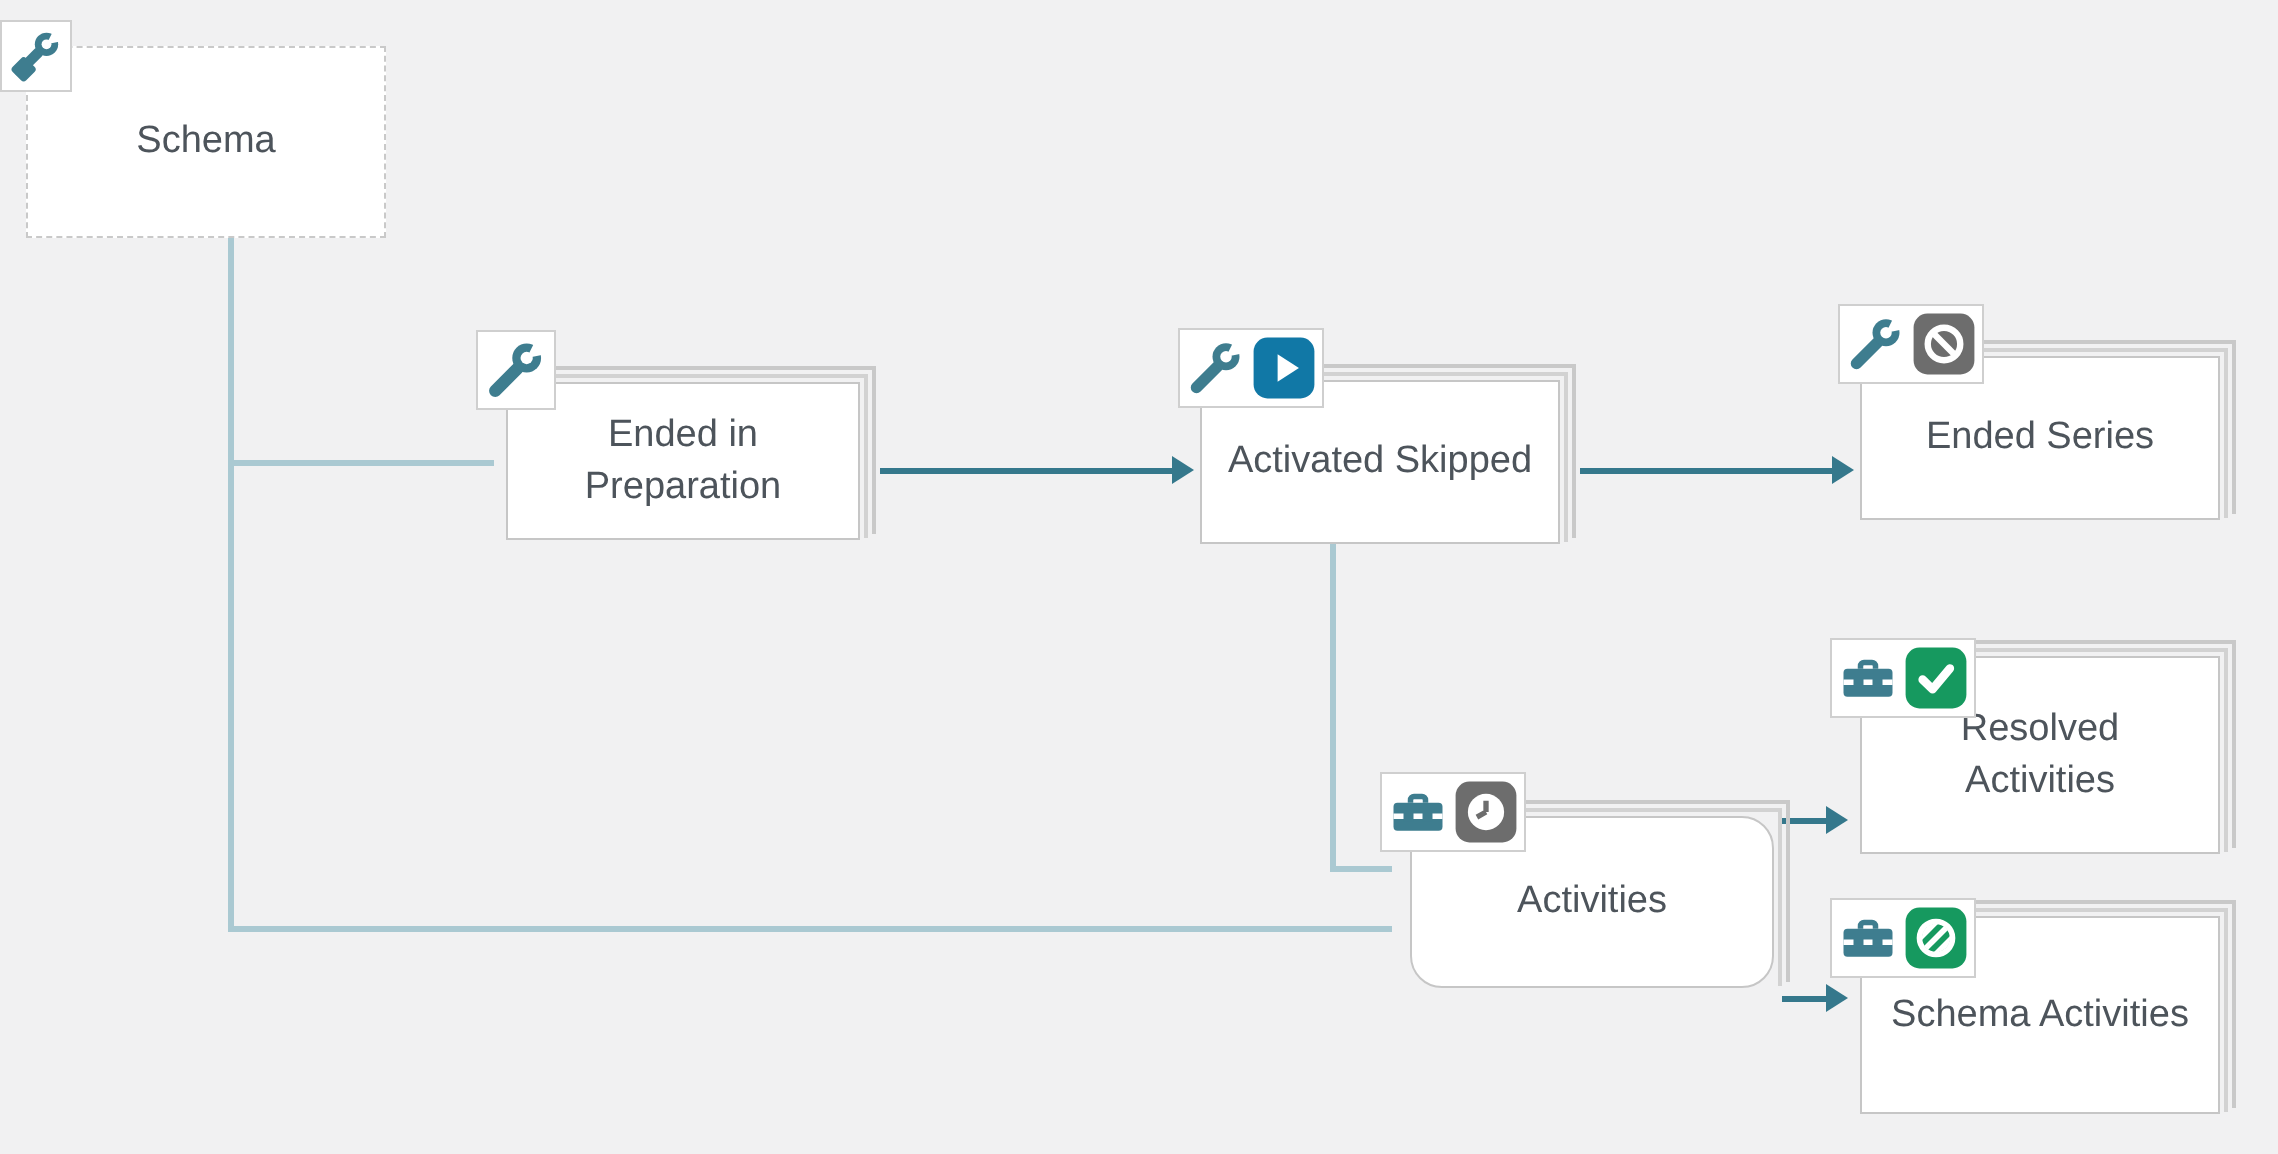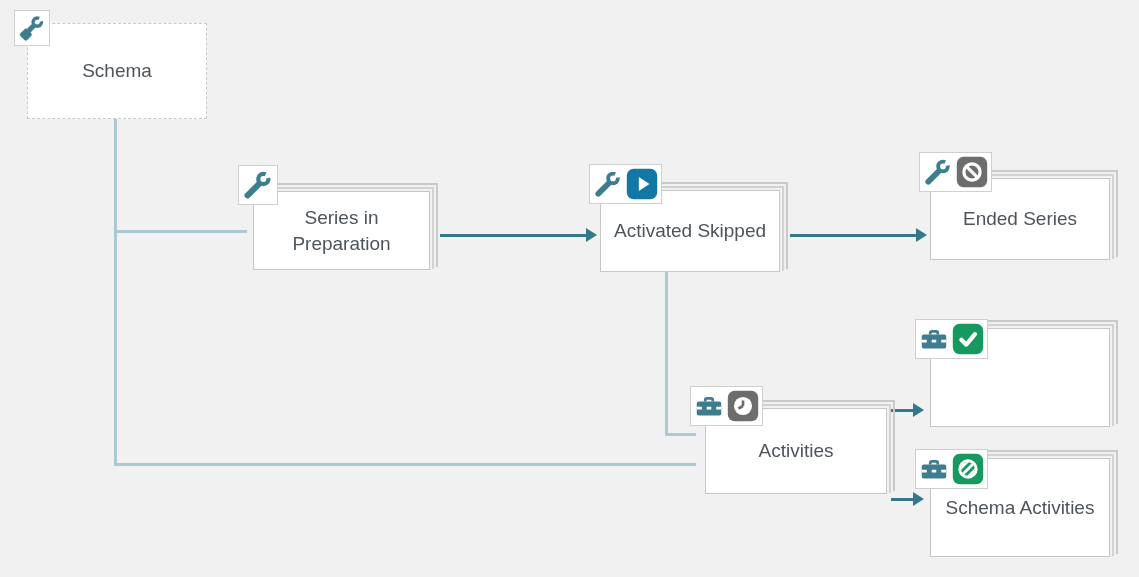--- a/index.html
+++ b/index.html
@@ -42,21 +42,21 @@
 
   <div class="shaft" style="left:790px;top:234px;width:127px;"></div>
   <div class="ahead" style="left:916px;top:228px;"></div>
 
   <div class="shaft" style="left:891px;top:409px;width:23px;"></div>
   <div class="ahead" style="left:913px;top:403px;"></div>
 
   <div class="shaft" style="left:891px;top:498px;width:23px;"></div>
   <div class="ahead" style="left:913px;top:492px;"></div>
 
-  <div class="node dashed" style="left:27px;top:23px;width:178px;height:94px;">
+  <div class="node dashed" style="left:13px;top:23px;width:178px;height:94px;">
     <div class="badge" style="left:-14px;top:-14px;">
       <svg width="28" height="28" viewBox="0 0 24 24">
         <rect x="2.6" y="13.6" width="8.2" height="8.2" rx="1.6" fill="#3e7d8f" transform="rotate(-45 6.7 17.7)"></rect>
         <line x1="5" y1="18.5" x2="13" y2="10.5" stroke="#3e7d8f" stroke-width="4.4" stroke-linecap="round"></line>
         <circle cx="16.5" cy="7" r="5" fill="#3e7d8f"></circle>
         <polygon points="16.5,7 21,-2 26,5" fill="#fff"></polygon>
         <circle cx="16.5" cy="7" r="2.1" fill="#fff"></circle>
       </svg>
     </div>
     <span class="label">Schema</span>
@@ -66,21 +66,21 @@
     <i class="layer l1"></i>
     <i class="layer l2"></i>
     <div class="badge" style="left:-16px;top:-27px;">
       <svg width="32" height="32" viewBox="0 0 24 24">
         <line x1="4.2" y1="19.8" x2="12.6" y2="11.4" stroke="#3e7d8f" stroke-width="4.6" stroke-linecap="round"></line>
         <circle cx="16" cy="7.5" r="5.4" fill="#3e7d8f"></circle>
         <polygon points="16,7.5 20.5,-1.5 26,5.5" fill="#fff"></polygon>
         <circle cx="16" cy="7.5" r="2.3" fill="#fff"></circle>
       </svg>
     </div>
-    <span class="label" style="max-width:150px;">Series in Preparation</span>
+    <span class="label" style="max-width:150px;">Ended in Preparation</span>
   </div>
 
   <div class="node" style="left:600px;top:190px;width:178px;height:80px;">
     <i class="layer l1"></i>
     <i class="layer l2"></i>
     <div class="badge" style="left:-12px;top:-27px;">
       <svg width="30" height="30" viewBox="0 0 24 24">
         <line x1="4.2" y1="19.8" x2="12.6" y2="11.4" stroke="#3e7d8f" stroke-width="4.6" stroke-linecap="round"></line>
         <circle cx="16" cy="7.5" r="5.4" fill="#3e7d8f"></circle>
         <polygon points="16,7.5 20.5,-1.5 26,5.5" fill="#fff"></polygon>
@@ -106,21 +106,21 @@
       </svg>
       <svg width="32" height="32" viewBox="0 0 24 24">
         <rect x="0.6" y="0.6" width="22.8" height="22.8" rx="5.2" fill="#6d6d6d"></rect>
         <circle cx="12" cy="12" r="6.1" fill="none" stroke="#fff" stroke-width="2.4"></circle>
         <line x1="7.9" y1="7.9" x2="16.1" y2="16.1" stroke="#fff" stroke-width="2.4"></line>
       </svg>
     </div>
     <span class="label">Ended Series</span>
   </div>
 
-  <div class="node" style="left:705px;top:408px;width:180px;height:84px;">
+  <div class="node" style="left:705px;top:408px;width:180px;height:84px;border-radius:16px;">
     <i class="layer l1"></i>
     <i class="layer l2"></i>
     <div class="badge" style="left:-16px;top:-23px;">
       <svg width="30" height="30" viewBox="0 0 24 24">
         <path d="M9 8.3 V7.2 A1.4 1.4 0 0 1 10.4 5.8 h3.2 A1.4 1.4 0 0 1 15 7.2 V8.3" fill="none" stroke="#3e7d8f" stroke-width="2.2"></path>
         <rect x="2.2" y="8.3" width="19.6" height="11.2" rx="1.6" fill="#3e7d8f"></rect>
         <rect x="2.2" y="12.6" width="19.6" height="2.2" fill="#fff"></rect>
         <rect x="6.2" y="11.6" width="4" height="4.2" rx="0.6" fill="#3e7d8f"></rect>
         <rect x="13.8" y="11.6" width="4" height="4.2" rx="0.6" fill="#3e7d8f"></rect>
       </svg>
@@ -142,20 +142,21 @@
         <rect x="2.2" y="8.3" width="19.6" height="11.2" rx="1.6" fill="#3e7d8f"></rect>
         <rect x="2.2" y="12.6" width="19.6" height="2.2" fill="#fff"></rect>
         <rect x="6.2" y="11.6" width="4" height="4.2" rx="0.6" fill="#3e7d8f"></rect>
         <rect x="13.8" y="11.6" width="4" height="4.2" rx="0.6" fill="#3e7d8f"></rect>
       </svg>
       <svg width="32" height="32" viewBox="0 0 24 24">
         <rect x="0.6" y="0.6" width="22.8" height="22.8" rx="5.2" fill="#16995f"></rect>
         <path d="M7 12.6 L10.7 16.2 L17.2 8.4" fill="none" stroke="#fff" stroke-width="3.2" stroke-linecap="round" stroke-linejoin="round"></path>
       </svg>
     </div>
+    <span class="label" style="max-width:130px;">Resolved Activities</span>
   </div>
 
   <div class="node" style="left:930px;top:458px;width:178px;height:97px;">
     <i class="layer l1"></i>
     <i class="layer l2"></i>
     <div class="badge" style="left:-16px;top:-10px;">
       <svg width="30" height="30" viewBox="0 0 24 24">
         <path d="M9 8.3 V7.2 A1.4 1.4 0 0 1 10.4 5.8 h3.2 A1.4 1.4 0 0 1 15 7.2 V8.3" fill="none" stroke="#3e7d8f" stroke-width="2.2"></path>
         <rect x="2.2" y="8.3" width="19.6" height="11.2" rx="1.6" fill="#3e7d8f"></rect>
         <rect x="2.2" y="12.6" width="19.6" height="2.2" fill="#fff"></rect>

